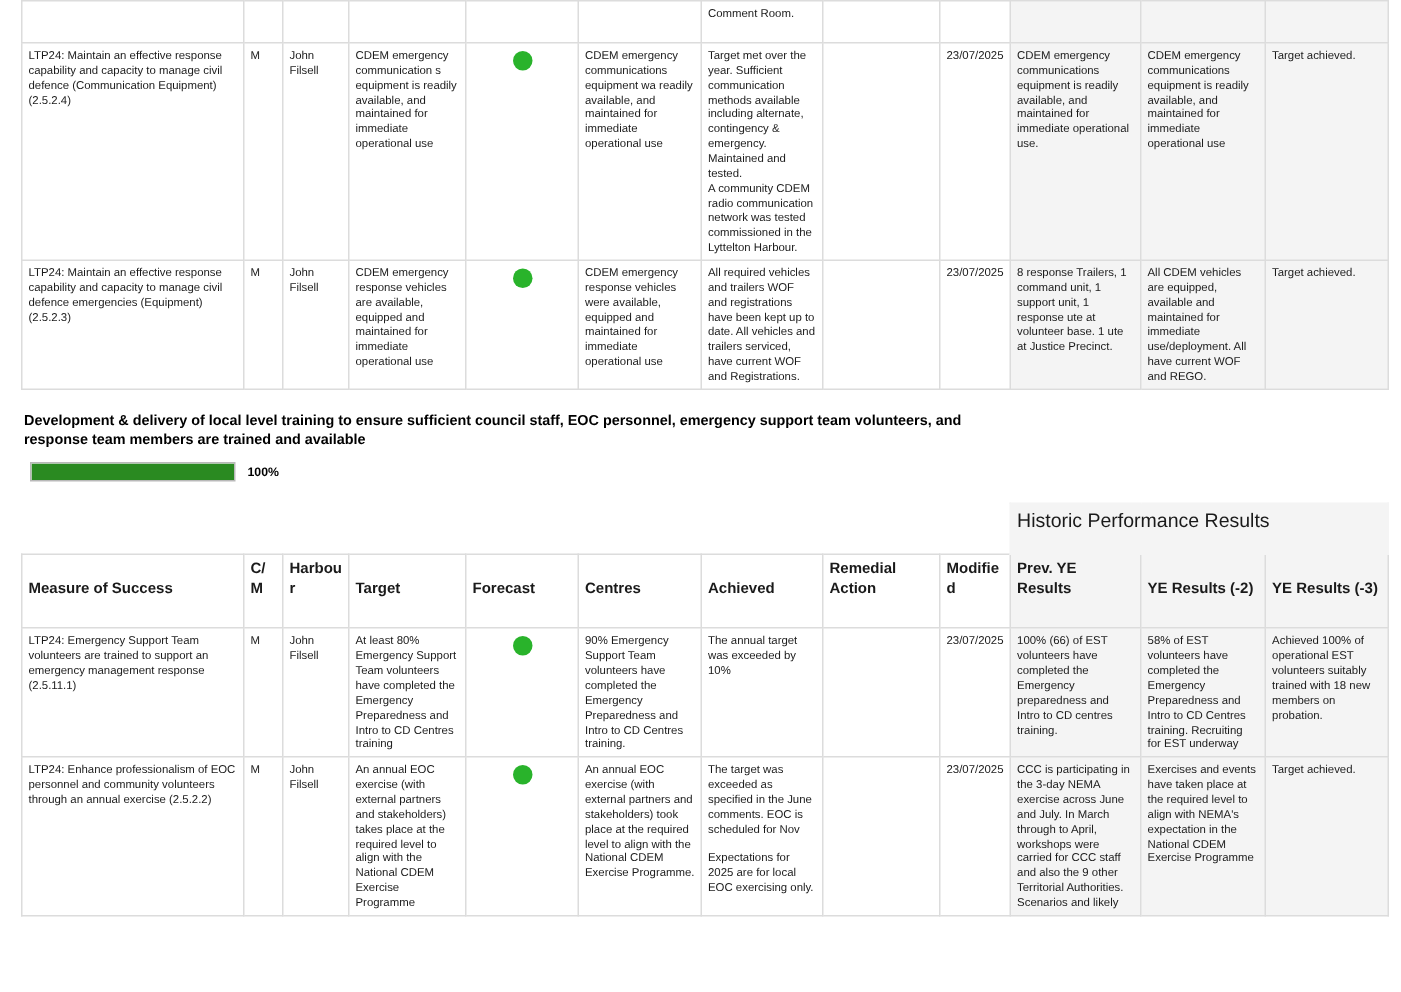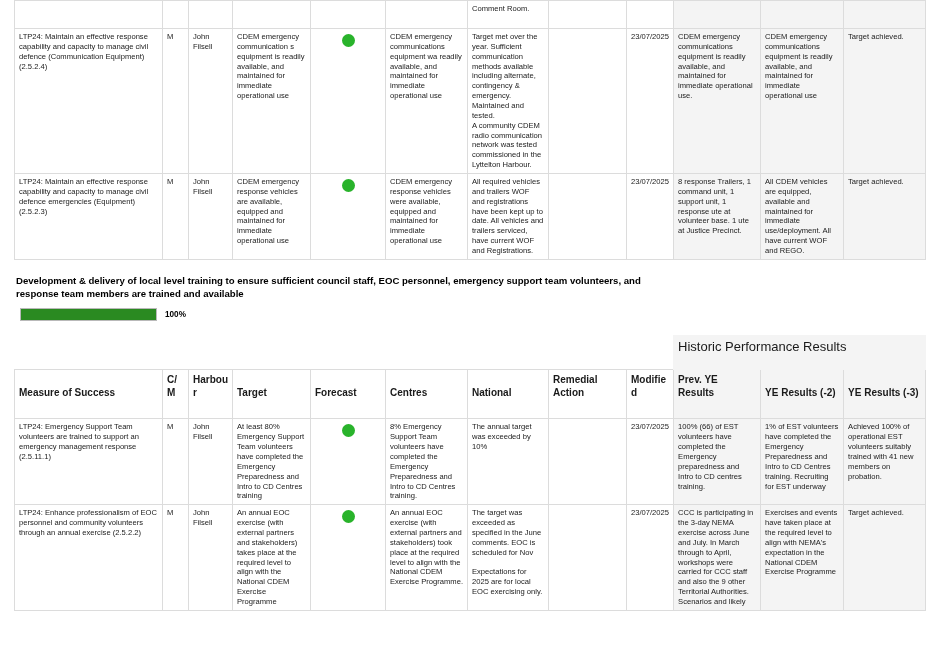--- a/index.html
+++ b/index.html
@@ -211,44 +211,44 @@
         <td class="noborder" colspan="9"></td>
         <td class="hist-band" colspan="3">Historic Performance Results</td>
       </tr>
       <tr>
         <th>Measure of Success</th>
         <th>C/M</th>
         <th>Harbour</th>
         <th>Target</th>
         <th>Forecast</th>
         <th>Centres</th>
-        <th>National</th>
+        <th>Achieved</th>
         <th>Remedial Action</th>
         <th>Modified</th>
         <th class="hist">Prev. YE Results</th>
         <th class="hist">YE Results (-2)</th>
         <th class="hist">YE Results (-3)</th>
       </tr>
     </thead>
     <tbody>
       <tr>
         <td>LTP24: Emergency Support Team volunteers are trained to support an emergency management response (2.5.11.1)</td>
         <td class="center">M</td>
         <td>John Filsell</td>
         <td>At least 80% Emergency Support Team volunteers have completed the Emergency Preparedness and Intro to CD Centres training</td>
         <td>
           <span class="dot" style="background: rgb(41, 179, 43);"></span>
         </td>
-        <td>8% Emergency Support Team volunteers have completed the Emergency Preparedness and Intro to CD Centres training.</td>
+        <td>90% Emergency Support Team volunteers have completed the Emergency Preparedness and Intro to CD Centres training.</td>
         <td class="pre">The annual target was exceeded by 10%</td>
         <td></td>
         <td class="date">23/07/2025</td>
         <td class="hist">100% (66) of EST volunteers have completed the Emergency preparedness and Intro to CD centres training.</td>
-        <td class="hist">1% of EST volunteers have completed the Emergency Preparedness and Intro to CD Centres training. Recruiting for EST underway</td>
-        <td class="hist">Achieved 100% of operational EST volunteers suitably trained with 41 new members on probation.</td>
+        <td class="hist">58% of EST volunteers have completed the Emergency Preparedness and Intro to CD Centres training. Recruiting for EST underway</td>
+        <td class="hist">Achieved 100% of operational EST volunteers suitably trained with 18 new members on probation.</td>
       </tr>
       <tr>
         <td>LTP24: Enhance professionalism of EOC personnel and community volunteers through an annual exercise (2.5.2.2)</td>
         <td class="center">M</td>
         <td>John Filsell</td>
         <td>An annual EOC exercise (with external partners and stakeholders) takes place at the required level to align with the National CDEM Exercise Programme</td>
         <td>
           <span class="dot" style="background: rgb(41, 179, 43);"></span>
         </td>
         <td>An annual EOC exercise (with external partners and stakeholders) took place at the required level to align with the National CDEM Exercise Programme.</td>

